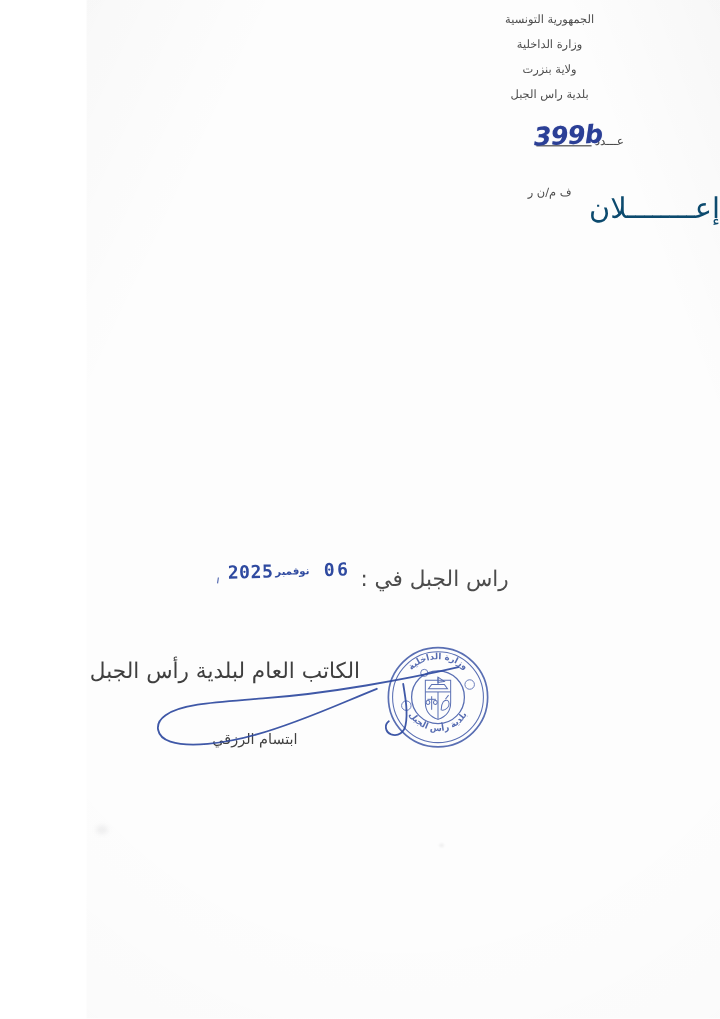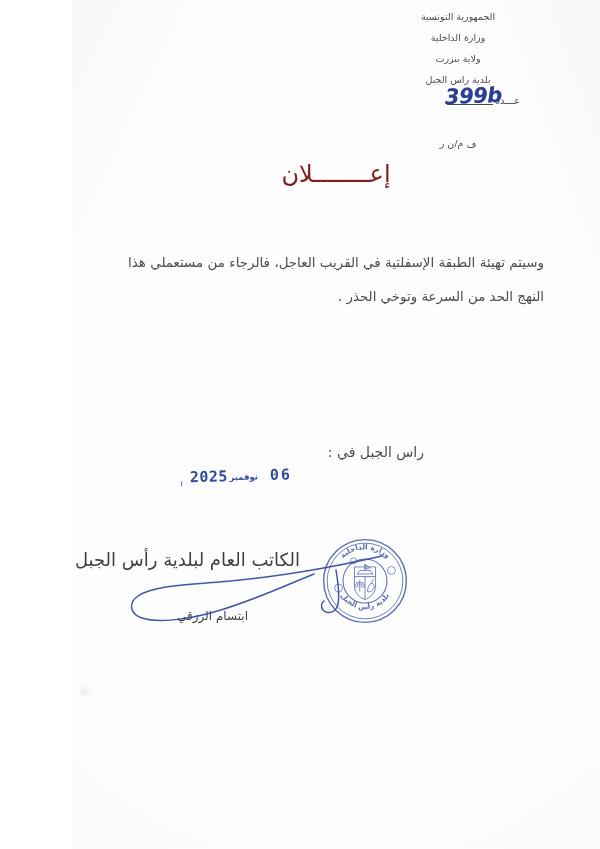--- a/index.html
+++ b/index.html
@@ -52,21 +52,21 @@
     text-align: center;
     line-height: 1.0;
   }
   .letterhead .lh-line {
     font-size: 9.5px;
     letter-spacing: 0.6px;
     color: #4b4b4b;
     margin-bottom: 11.5px;
     white-space: nowrap;
   }
-  .letterhead .lh-line.lh-muni { margin-bottom: 3px; }
+  .letterhead .lh-line.lh-muni { margin-bottom: 20px; }
 
   
   .number-row {
     position: relative;
     height: 26px;
     margin-bottom: 8px;
   }
   .number-printed {
     position: absolute;
     right: 28px;
@@ -103,23 +103,22 @@
     color: #4b4b4b;
     margin-top: 25px;
   }
 
   
   .doc-title {
     position: absolute;
     top: 160px;
     left: 0;
     right: 0;
-    text-align: center;
     font-size: 24px;
-    color: #7f1d1d;
+    color: #0c4a6e;
     letter-spacing: 0px;
     font-family: "DejaVu Sans", "Liberation Sans", sans-serif;
   }
   .doc-title .kashida-word {
     display: inline-block;
     position: relative;
     white-space: nowrap;
   }
 
   
@@ -138,23 +137,23 @@
   .body-block p {
     margin: 0 0 16px 0;
   }
   .body-block p.last-line-right {
     text-align-last: right;
   }
 
   
   .place-line {
     position: absolute;
-    top: 444px;
+    top: 472px;
     right: 176px;
-    font-size: 14px;
+    font-size: 18px;
     color: #4c4c4c;
     direction: rtl;
   }
 
   .date-stamp {
     position: absolute;
     left: 112px;
     top: 466px;
     width: 108px;
     height: 26px;
@@ -266,21 +265,20 @@
     </div>
 
     <div class="lh-ref">ف م/ن ر</div>
   </div>
 
   <div class="doc-title">
     <span class="kashida-word">إعــــــــلان</span>
   </div>
 
   <div class="body-block">
-    <p class="last-line-right">وسيتم تهيئة الطبقة الإسفلتية في القريب العاجل، فالرجاء من مستعملي هذا النهج الحد من السرعة وتوخي الحذر .</p>
   </div>
 
   <div class="place-line">راس الجبل في :</div>
 
   <div class="date-stamp">
     <span class="ds-tick"></span>
     <span class="ds-day">06</span>
     <span class="ds-month">نوفمبر</span>
     <span class="ds-year">2025</span>
   </div>

